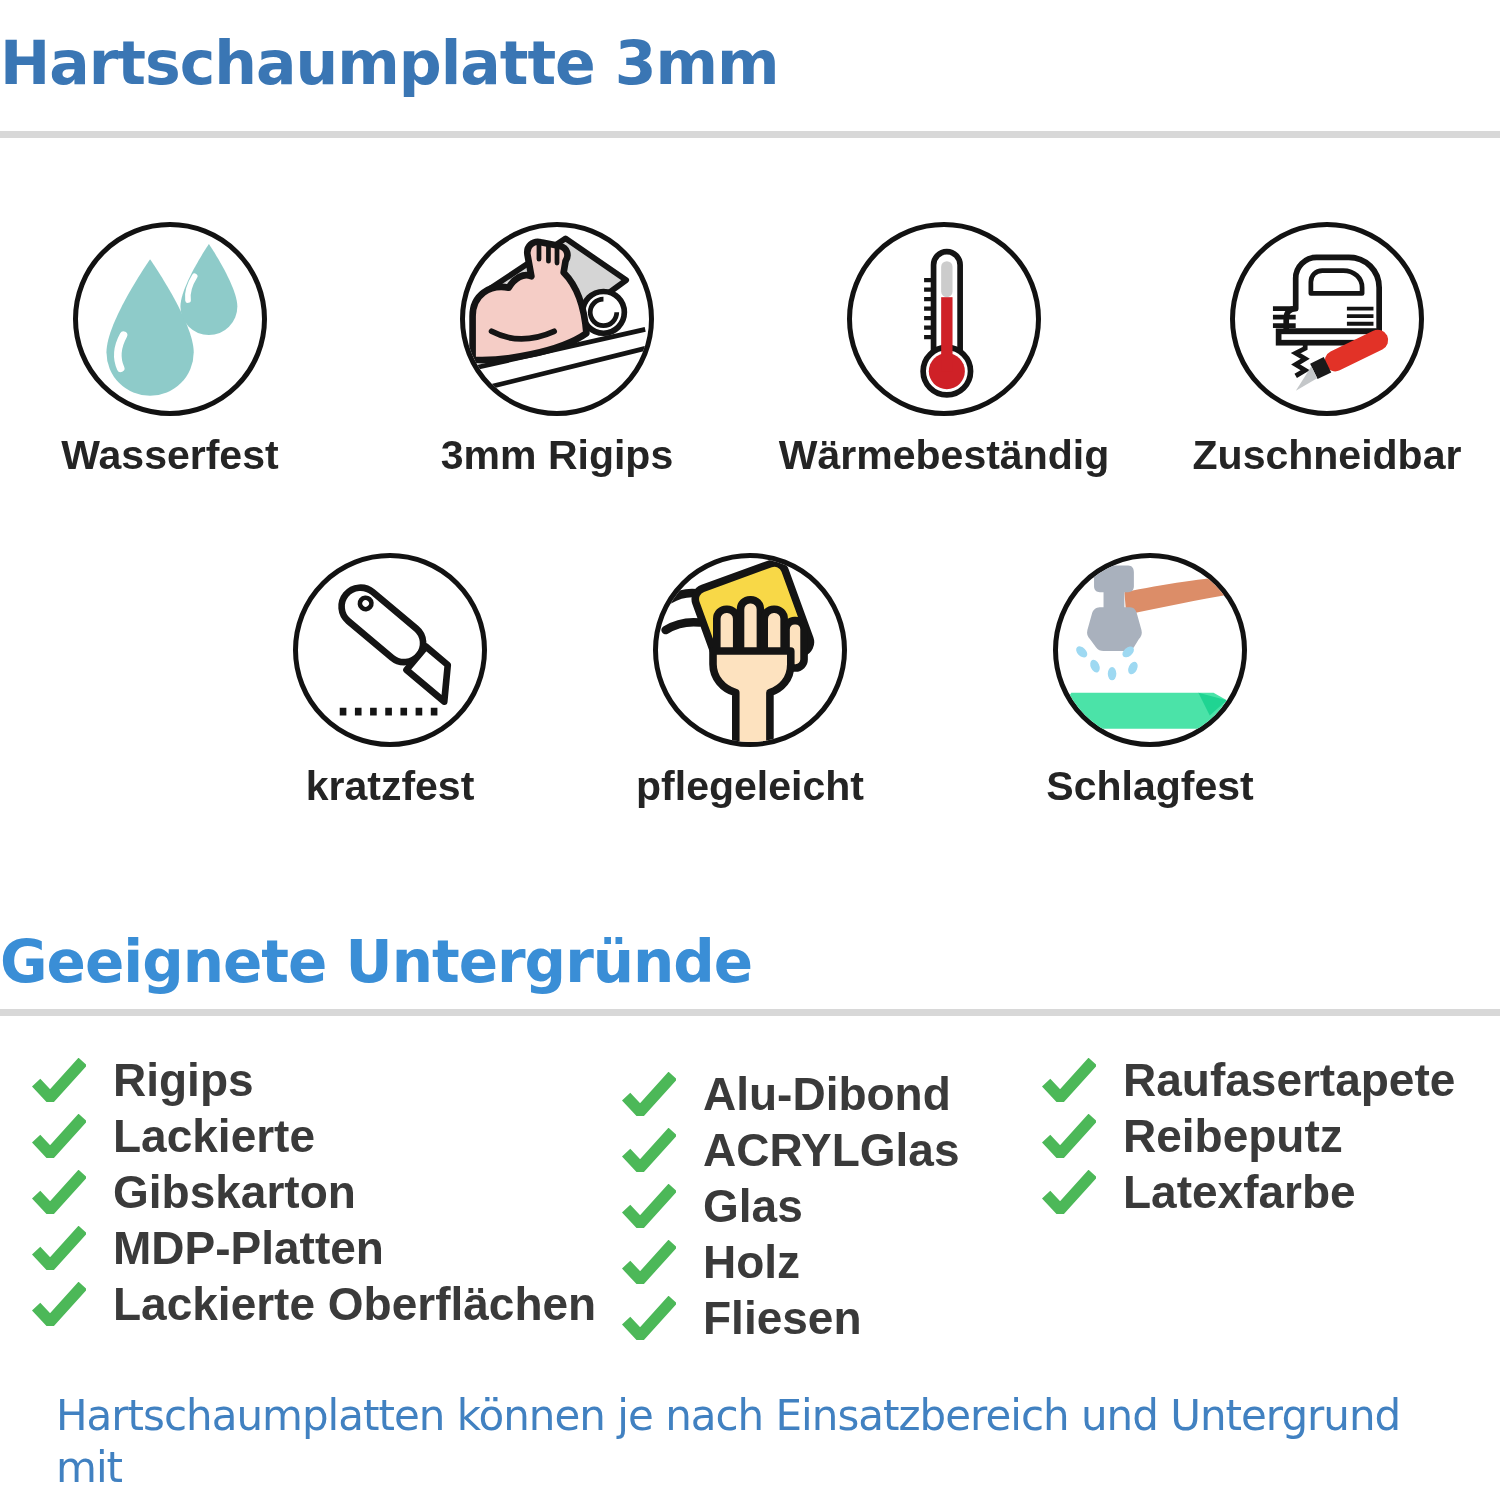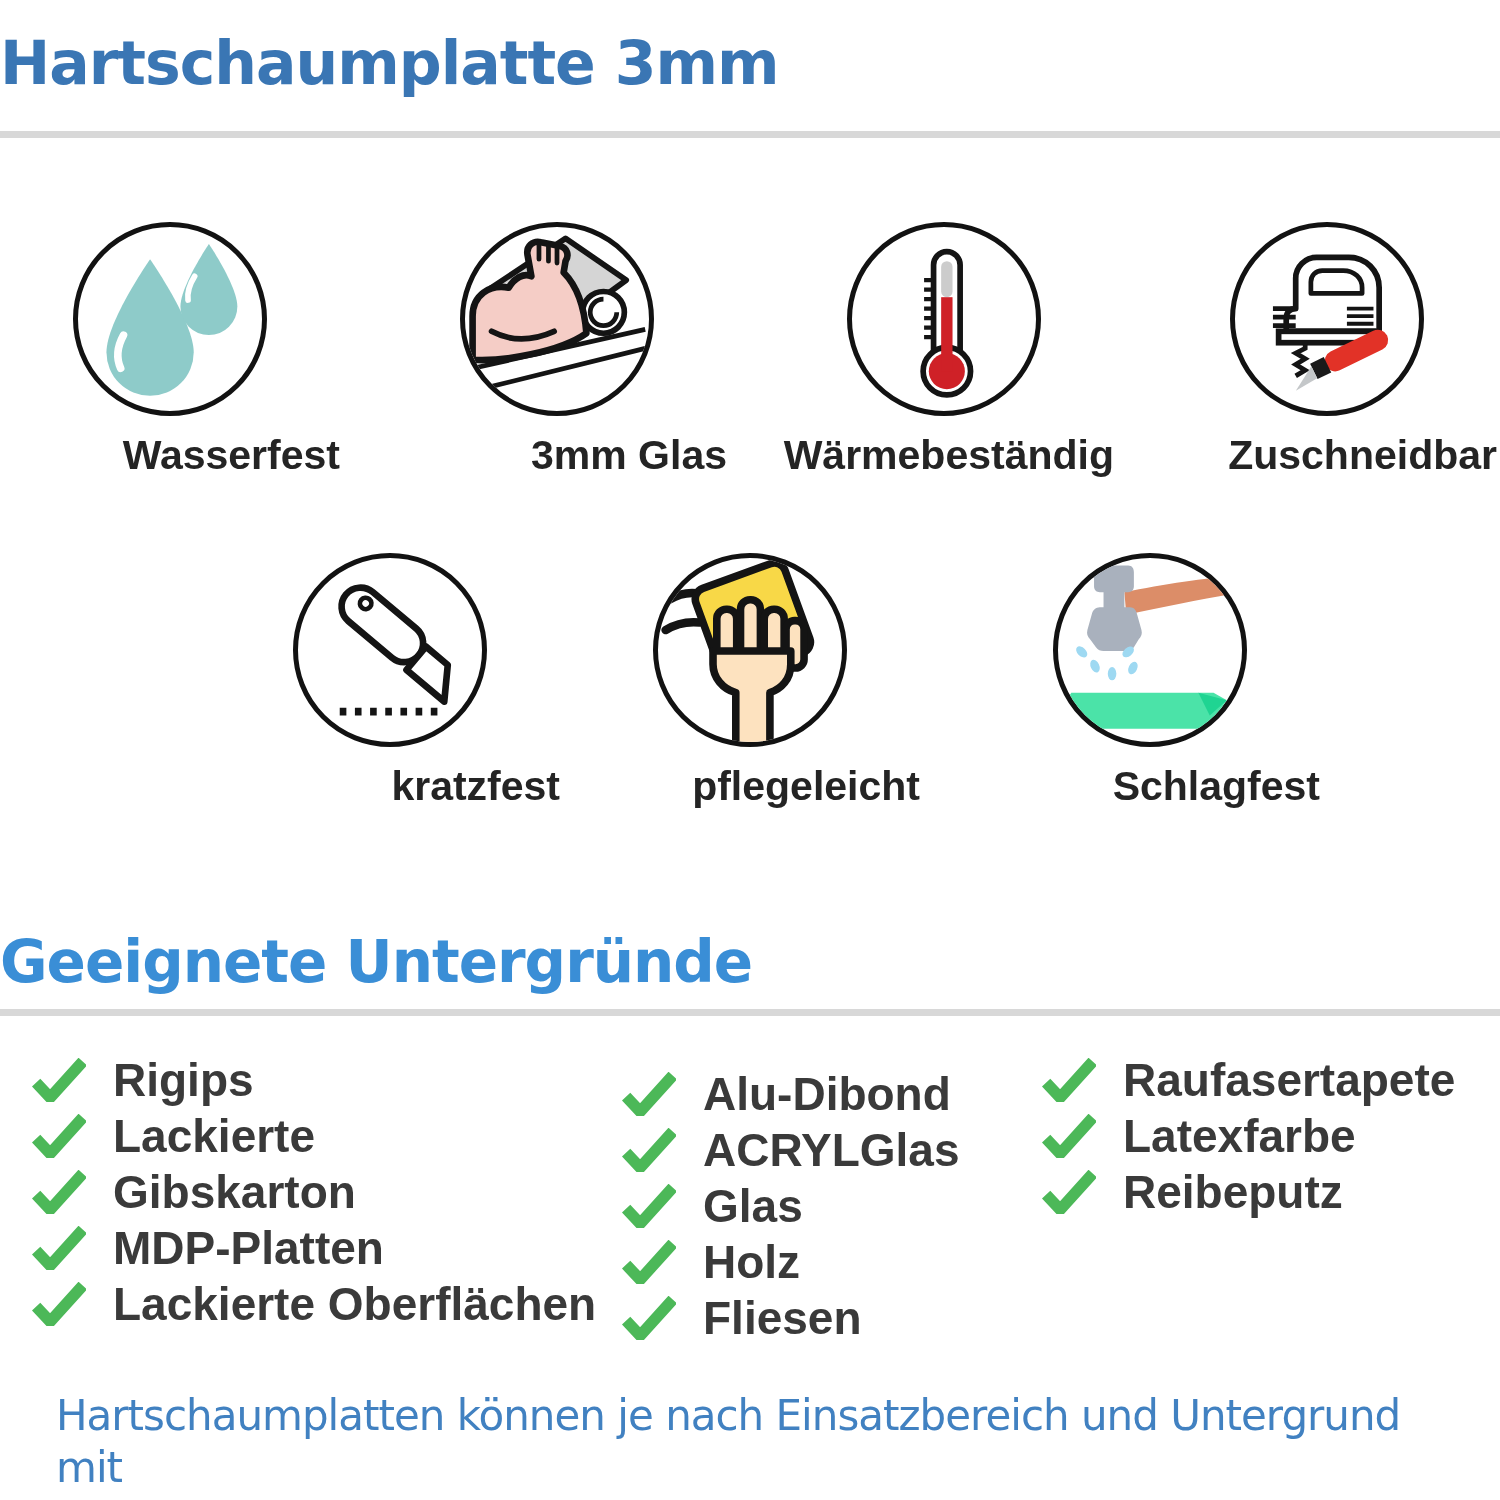--- a/index.html
+++ b/index.html
@@ -6,21 +6,21 @@
   #canvas{position:relative;width:1500px;height:1500px;background:#ffffff;overflow:hidden;
           font-family:"Liberation Sans",sans-serif;}
 
   .page-title{position:absolute;left:0;top:28px;width:1500px;text-align:left;
               font-size:60px;font-weight:700;letter-spacing:-1px;color:#3a76b4;
               font-family:"DejaVu Sans",sans-serif;}
   .divider{position:absolute;left:0;width:1500px;height:7px;background:#d8d8d8;}
   #divider-top{top:131px;}
   #divider-mid{top:1009px;}
 
-  .feature{position:absolute;width:340px;text-align:right;}
+  .feature{position:absolute;width:340px;text-align:center;}
   .circle{width:184px;height:184px;border:5px solid #121212;border-radius:50%;
           margin:0 auto;overflow:hidden;background:#fff;display:flex;
           align-items:center;justify-content:center;}
   .circle svg{width:184px;height:184px;display:block;}
   .feature .label{margin-top:16px;font-size:41px;font-weight:600;color:#242424;
                   white-space:nowrap;}
 
   .section-title{position:absolute;left:0;top:928px;width:1500px;text-align:left;
                  font-size:58px;font-weight:700;letter-spacing:-1px;color:#3a8ed6;
                  font-family:"DejaVu Sans",sans-serif;}
@@ -65,21 +65,21 @@
           <circle cx="116" cy="66" r="4" fill="#fff"></circle>
         <circle cx="146" cy="90" r="22" fill="#ffffff" stroke="#141414" stroke-width="6"></circle>
         <path d="M146 76 a14 14 0 1 0 14 14" fill="none" stroke="#141414" stroke-width="5"></path>
         <path d="M4 150 L190 108" stroke="#141414" stroke-width="5" fill="none"></path>
         <path d="M12 172 L190 128" stroke="#141414" stroke-width="5" fill="none"></path>
         <path stroke="#141414" stroke-width="7" stroke-linejoin="round" d="M8 140 L8 94 C8 72 26 60 46 64 C52 54 62 48 70 52 L66 30 C64 20 72 14 80 16 L100 20 C108 22 110 30 106 36 L104 48 C118 62 126 86 128 112 C100 132 40 142 8 140 Z" fill="#f5cdc6"></path>
         <path d="M78 18 L78 34 M88 19 L88 36 M97 21 L97 38" stroke="#141414" stroke-width="5" stroke-linecap="round" fill="none"></path>
         <path d="M28 110 Q58 126 94 110" stroke="#141414" stroke-width="6" stroke-linecap="round" fill="none"></path>
       </svg>
     </div>
-    <div class="label">3mm Glas</div>
+    <div class="label">3mm Rigips</div>
   </div>
 
   <div class="feature" style="left:774px;top:222px">
     <div class="circle">
       <svg viewBox="0 0 194 194">
         <rect x="86" y="26" width="28" height="120" rx="14" fill="#ffffff" stroke="#141414" stroke-width="6"></rect>
         <circle cx="100" cy="152" r="25" fill="#ffffff" stroke="#141414" stroke-width="6"></circle>
         <circle cx="100" cy="152" r="19" fill="#cf2127"></circle>
         <rect x="94" y="36" width="12" height="38" rx="6" fill="#cccccc"></rect>
         <rect x="94" y="74" width="12" height="78" fill="#cf2127"></rect>
@@ -233,27 +233,27 @@
     <div class="s-row">
       <svg class="check" viewBox="0 0 60 50">
           <path d="M4 28 L20 45 L57 4"></path>
         </svg>
       <div class="s-text">Raufasertapete</div>
     </div>
     <div class="s-row">
       <svg class="check" viewBox="0 0 60 50">
           <path d="M4 28 L20 45 L57 4"></path>
         </svg>
+      <div class="s-text">Reibeputz</div>
+    </div>
+    <div class="s-row">
+      <svg class="check" viewBox="0 0 60 50">
+          <path d="M4 28 L20 45 L57 4"></path>
+        </svg>
       <div class="s-text">Latexfarbe</div>
-    </div>
-    <div class="s-row">
-      <svg class="check" viewBox="0 0 60 50">
-          <path d="M4 28 L20 45 L57 4"></path>
-        </svg>
-      <div class="s-text">Reibeputz</div>
     </div>
   </div>
 
   <div class="footer-note">
     <div>Hartschaumplatten können je nach Einsatzbereich und Untergrund mit</div>
     <div>Schrauben, Montagekleber oder in einem Rahmensystem angebracht werden.</div>
   </div>
 
 </div>
 

